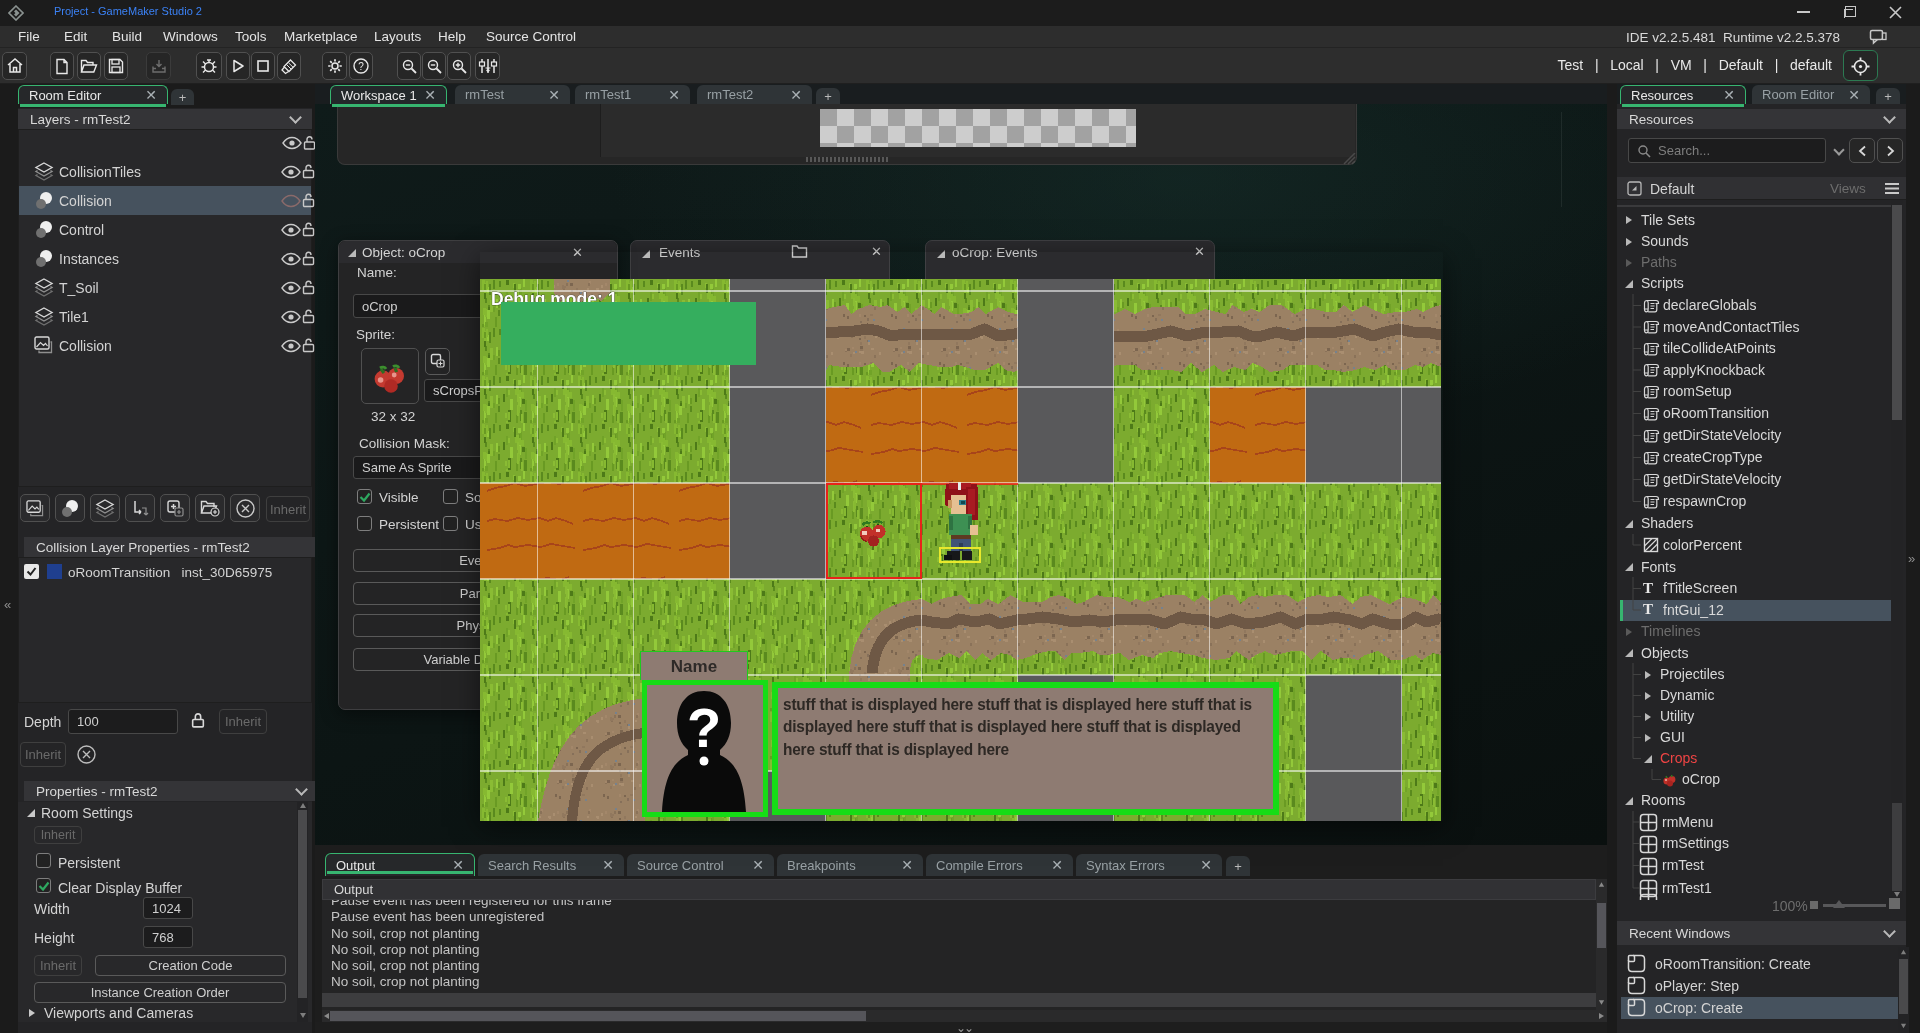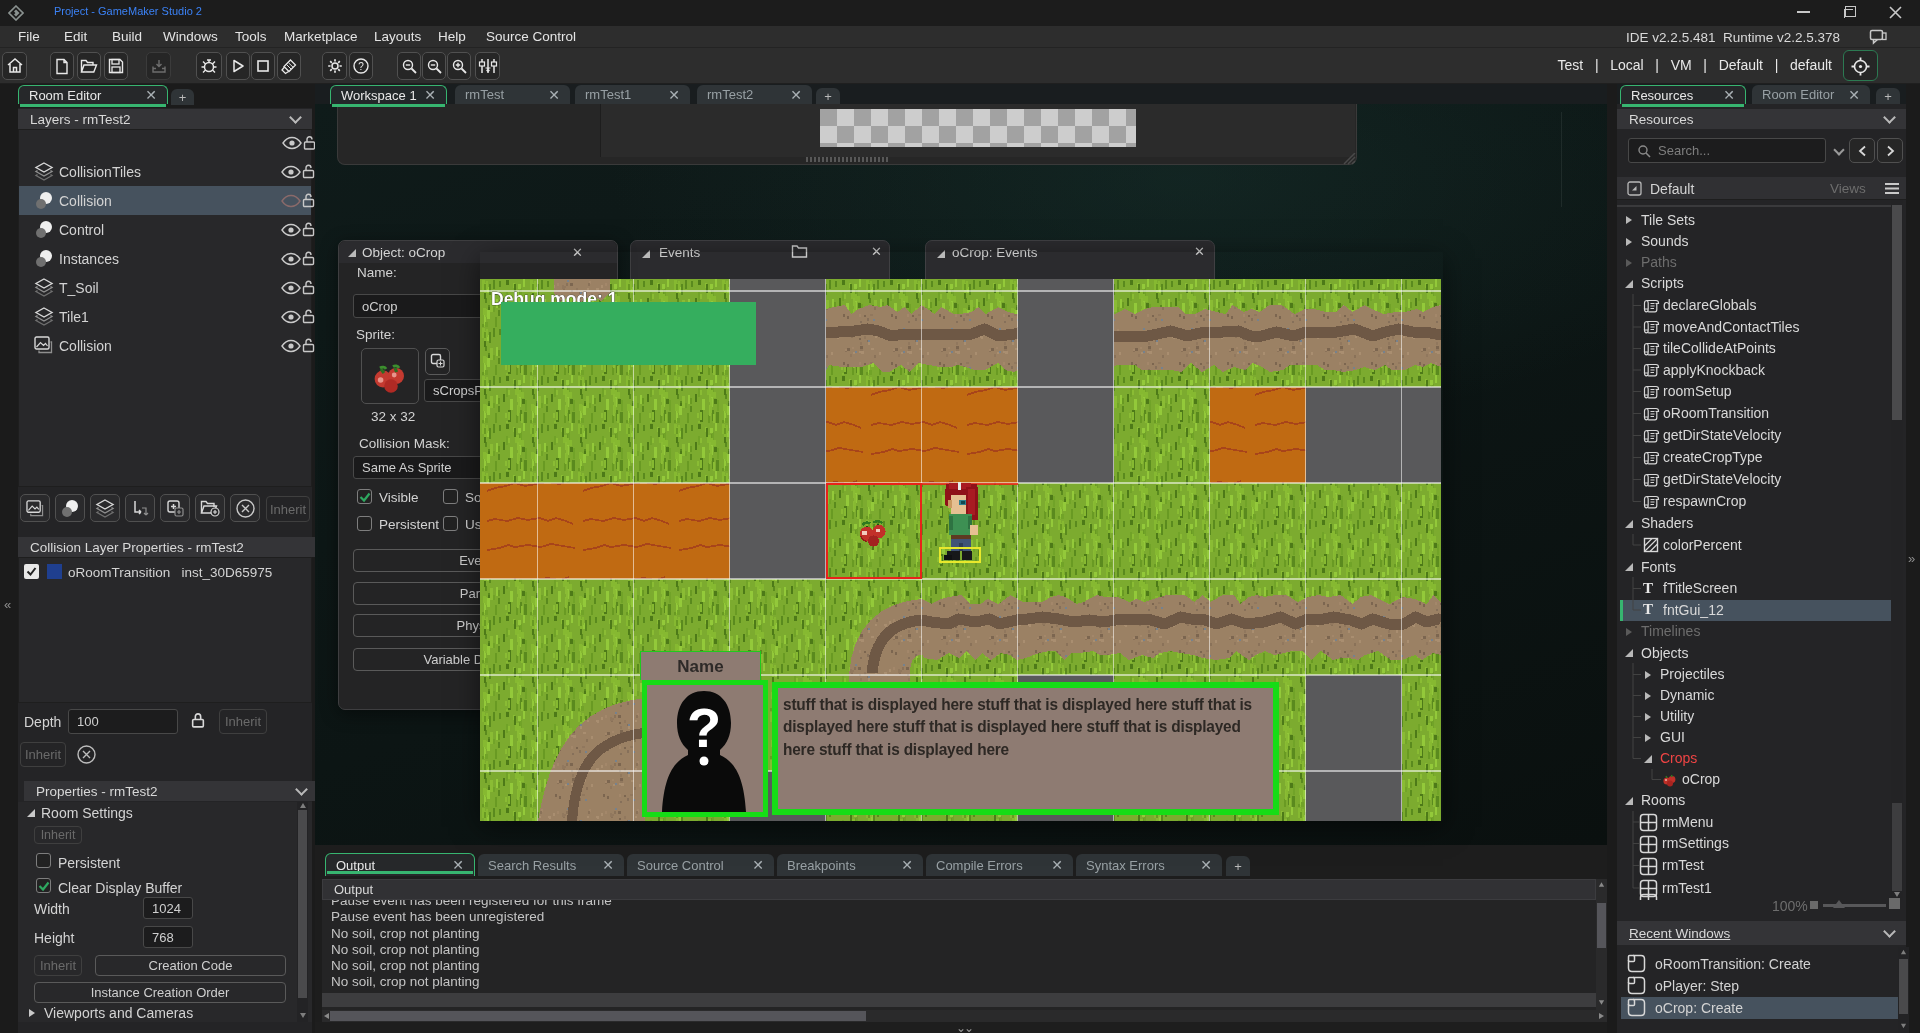--- a/index.html
+++ b/index.html
@@ -333,21 +333,21 @@
         </div>
         <div class="tb-btn" style="left:230px;top:410px;width:30px;background:#2a2a2c;">
           <svg width="21" height="21" viewBox="0 0 21 21">
             <circle cx="10.5" cy="10.5" r="8.5" fill="none" stroke="#c9c9c9" stroke-width="1.4"></circle>
             <path d="M7 7 L14 14 M14 7 L7 14" stroke="#c9c9c9" stroke-width="1.4"></path>
           </svg>
         </div>
       </div>
   <div class="btn dis" style="left:266px;top:412px;width:44px;height:26px;">Inherit</div>
 
-  <div class="hdr" style="left:18px;top:453px;width:356px;height:20px;justify-content:flex-end;">Collision Layer Properties - rmTest2<span class="chev"></span></div>
+  <div class="hdr" style="left:24px;top:453px;width:356px;height:20px;justify-content:flex-end;">Collision Layer Properties - rmTest2<span class="chev"></span></div>
   <div class="abs" style="left:18px;top:473px;width:294px;height:146px;background:#28282a;border:1px solid #1e1e1e;"></div>
   <div class="abs" style="left:24px;top:480px;width:15px;height:15px;background:#e8e8e8;border-radius:2px;"></div>
   <svg class="abs" style="left:25px;top:481px;" width="13" height="13" viewBox="0 0 13 13">
         <path d="M2.5 6.5 L5.5 9.5 L10.5 3" fill="none" stroke="#222" stroke-width="2"></path>
       </svg>
   <div class="abs" style="left:47px;top:480px;width:15px;height:15px;background:#1f3f8f;"></div>
   <div class="row-txt" style="left:68px;top:481px;">oRoomTransition&nbsp;&nbsp;&nbsp;inst_30D65975</div>
 
   <div class="row-txt" style="left:24px;top:630px;font-size:14px;">Depth</div>
   <div class="input" style="left:68px;top:625px;width:110px;height:25px;">100</div>
@@ -722,21 +722,21 @@
 <rect x="8" y="56" width="20" height="12" fill="#3f5377"></rect>
 <rect x="16" y="60" width="4" height="8" fill="#2c3c57"></rect>
 <rect x="4" y="68" width="13" height="9" fill="#17181a"></rect>
 <rect x="19" y="68" width="10" height="9" fill="#17181a"></rect>
 <rect x="1" y="72" width="8" height="5" fill="#101113"></rect>
 </g>
         <rect x="460" y="268.5" width="40" height="14.5" fill="none" stroke="#e8e82c" stroke-width="2"></rect>
         <text x="11" y="26" font-family="Liberation Sans" font-weight="bold" font-size="17.5" fill="#ffffff" stroke="#222" stroke-width="0.6" paint-order="stroke">Debug mode: 1</text>
         <rect x="21" y="23" width="255" height="63" fill="#35ae5e"></rect>
       </svg>
-<div class="abs" style="left:160px;top:398.7px;width:121px;height:29.5px;background:#8e7b72;border:1.5px solid #1ecb1e;border-bottom:none;color:#2e2a28;font-weight:bold;font-size:17px;text-align:center;padding-top:5px;">Name</div>
+<div class="abs" style="left:160px;top:398.7px;width:108px;height:29.5px;background:#8e7b72;border:1.5px solid #1ecb1e;border-bottom:none;color:#2e2a28;font-weight:bold;font-size:17px;text-align:center;padding-top:5px;">Name</div>
 <div class="abs" style="left:162px;top:428.2px;width:125.6px;height:137.2px;background:#8e7b72;border:5px solid #16dc16;">
 <svg width="115" height="127" viewBox="0 0 115 127">
           <path d="M57 6 C74 6 84 19 84 38 C84 50 80 59 73 65 L73 70 C88 77 97 92 99 127 L15 127 C17 92 26 77 41 70 L41 65 C34 59 30 50 30 38 C30 19 40 6 57 6 Z" fill="#0a0a0a"></path>
           <text x="57" y="62" font-family="Liberation Sans" font-weight="bold" font-size="56" fill="#fff" text-anchor="middle">?</text>
           <circle cx="57" cy="76" r="4.5" fill="#fff"></circle>
         </svg>
 </div>
 <div class="abs" style="left:292px;top:429.8px;width:506.5px;height:133px;background:#8e7b72;border:6px solid #16dc16;">
 <div class="abs" style="left:5px;top:6px;width:600px;font-size:17px;font-weight:bold;color:#2d2824;line-height:22.4px;letter-spacing:-0.2px;color:#2d2824;transform:scaleX(0.906);transform-origin:left top;white-space:pre;">stuff that is displayed here stuff that is displayed here stuff that is
 displayed here stuff that is displayed here stuff that is displayed
@@ -979,21 +979,21 @@
         <path d="M1 1 L7 1 L4 6 Z" fill="#7e7e7e"></path>
       </svg>
     </div>
 <div class="row-txt dim" style="left:1772px;top:898px;font-size:14px;">100%</div>
 <div class="abs" style="left:1810px;top:901px;width:8px;height:8px;background:#6a6a6a;"></div>
 <div class="abs" style="left:1823px;top:904px;width:63px;height:2.5px;background:#58585a;"></div>
 <svg class="abs" style="left:1832px;top:899px;" width="14" height="10" viewBox="0 0 14 10">
       <path d="M1 9 L13 9 L7 1 Z" fill="#58585a"></path>
     </svg>
 <div class="abs" style="left:1889px;top:898px;width:11px;height:11px;background:#6a6a6a;"></div>
-<div class="hdr" style="left:1617px;top:921px;width:289px;height:24px;text-decoration:underline;">Recent Windows<span class="chev"></span></div>
+<div class="hdr" style="left:1617px;top:921px;width:289px;height:24px;">Recent Windows<span class="chev"></span></div>
 <div class="abs" style="left:1617px;top:945px;width:289px;height:88px;background:#242426;"></div>
 <svg class="abs" style="left:1627px;top:954px;" width="19" height="19" viewBox="0 0 19 19">
       <path d="M6 1.5 L14 1.5 C16 1.5 17.5 3 17.5 5 L17.5 14 C17.5 16 16 17.5 14 17.5 L5 17.5 C3 17.5 1.5 16 1.5 14 L1.5 6" fill="none" stroke="#d8d8d8" stroke-width="1.5"></path>
       <rect x="1.5" y="1.5" width="6" height="6" rx="1" fill="none" stroke="#d8d8d8" stroke-width="1.5"></rect>
     </svg>
 <div class="row-txt" style="left:1655px;top:956px;font-size:14px;">oRoomTransition: Create</div>
 <svg class="abs" style="left:1627px;top:976px;" width="19" height="19" viewBox="0 0 19 19">
       <path d="M6 1.5 L14 1.5 C16 1.5 17.5 3 17.5 5 L17.5 14 C17.5 16 16 17.5 14 17.5 L5 17.5 C3 17.5 1.5 16 1.5 14 L1.5 6" fill="none" stroke="#d8d8d8" stroke-width="1.5"></path>
       <rect x="1.5" y="1.5" width="6" height="6" rx="1" fill="none" stroke="#d8d8d8" stroke-width="1.5"></rect>
     </svg>

